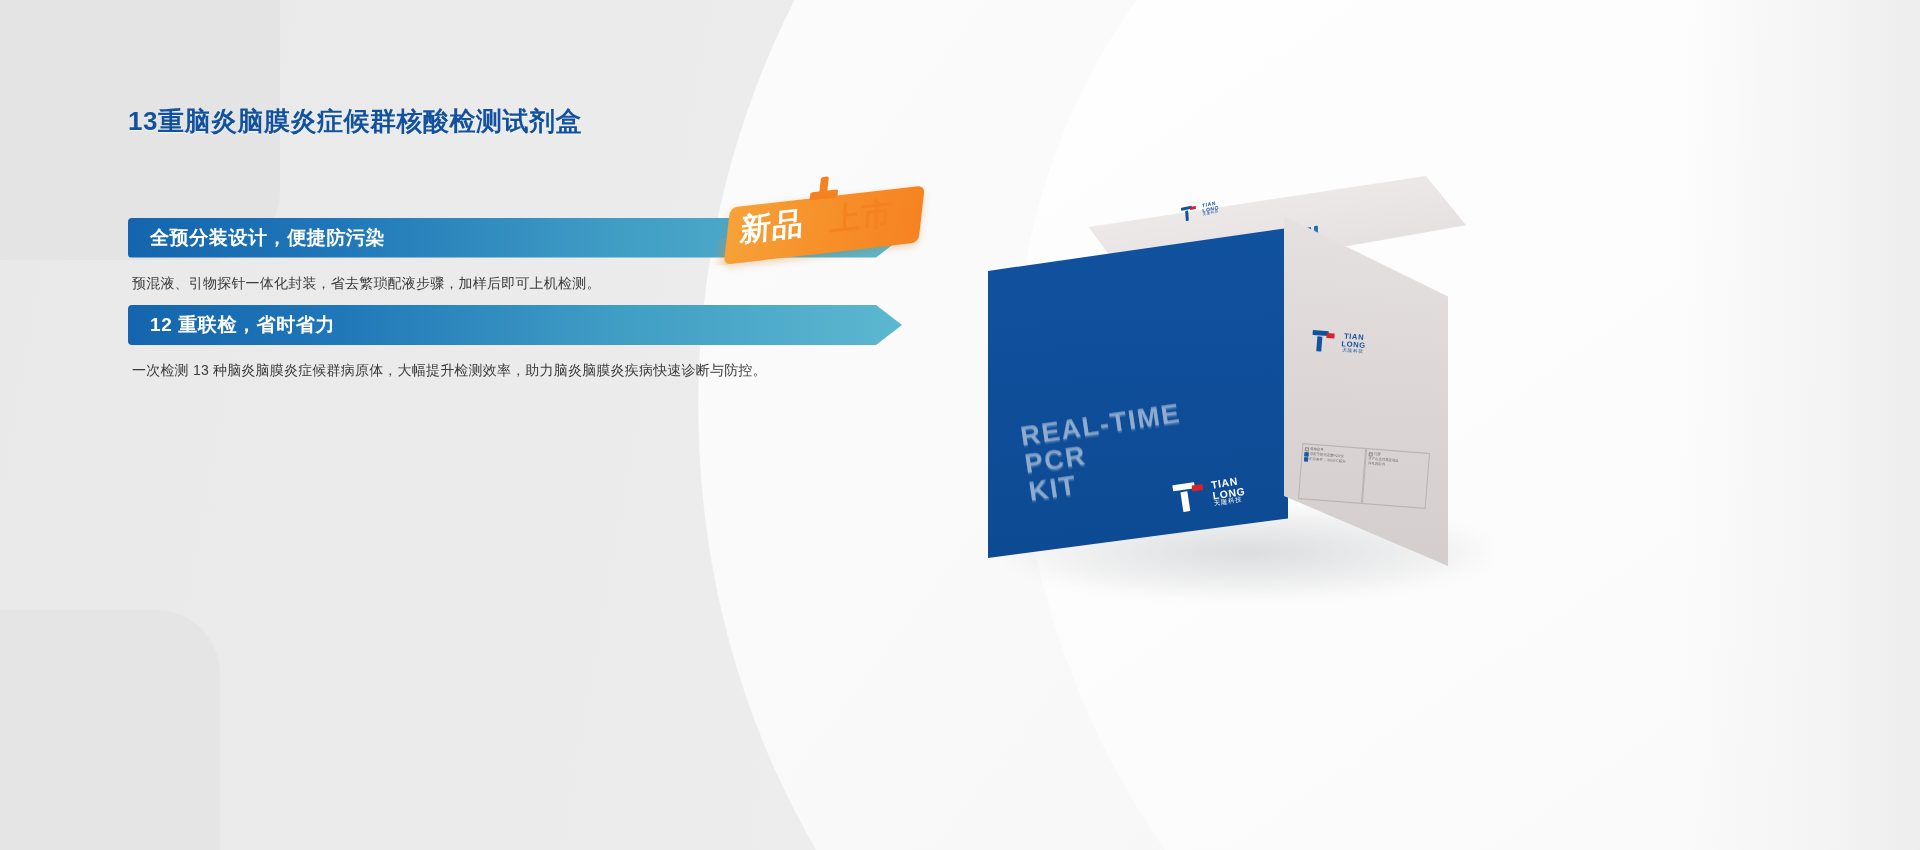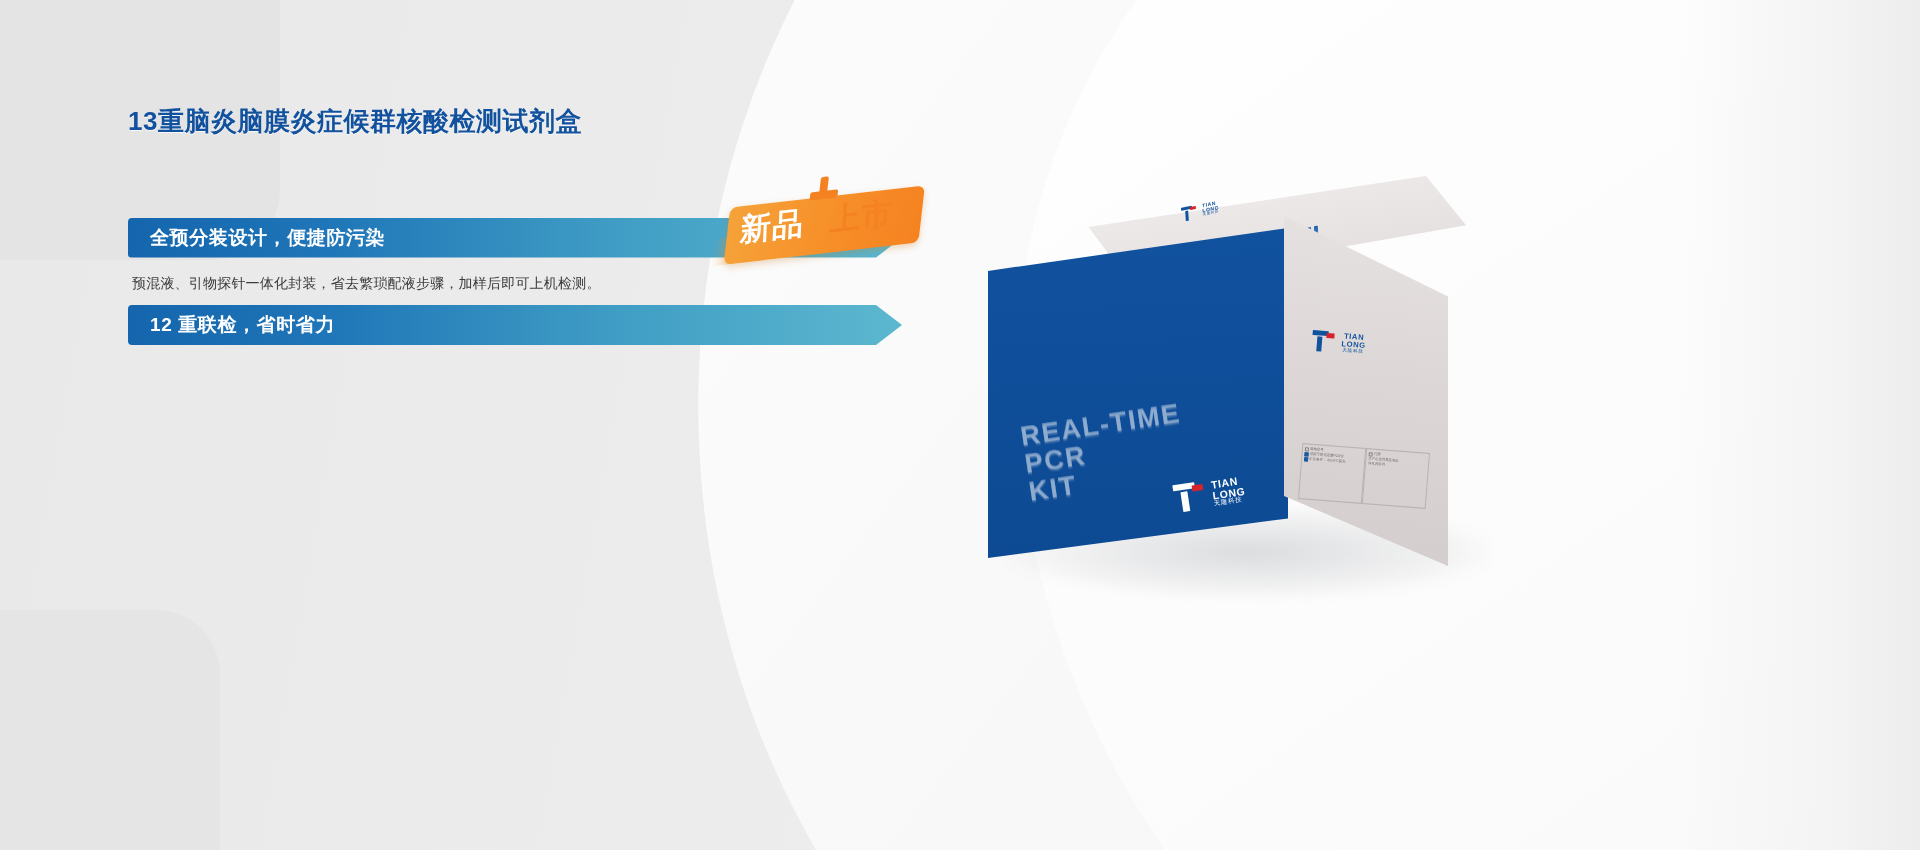--- a/index.html
+++ b/index.html
@@ -366,20 +366,21 @@
           <div class="feat-bar-label">全预分装设计，便捷防污染</div>
         </div>
         <div class="feat-desc">预混液、引物探针一体化封装，省去繁琐配液步骤，加样后即可上机检测。</div>
       </div>
 
       <div class="feature">
         <div class="feat-bar">
           <div class="feat-bar-shape"></div>
           <div class="feat-bar-label">12 重联检，省时省力</div>
         </div>
+        <div class="feat-desc">一次检测 13 种脑炎脑膜炎症候群病原体，大幅提升检测效率，助力脑炎脑膜炎疾病快速诊断与防控。</div>
       </div>
 
       <div class="feature">
       </div>
 
     </div>
   </div>
 
   <div class="product">
     <div class="box-shadow-soft"></div>

